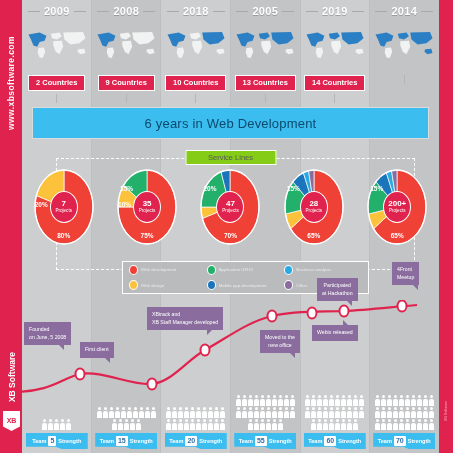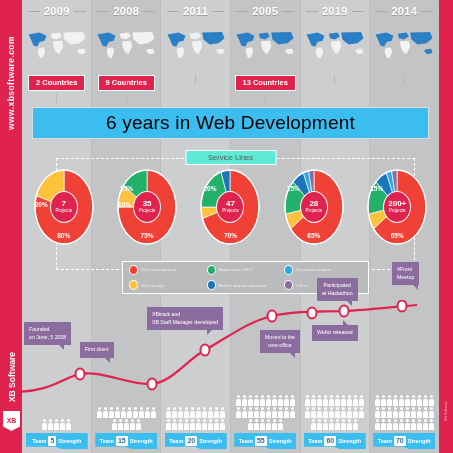--- a/index.html
+++ b/index.html
@@ -56,30 +56,30 @@
     padding:3px 7px;border:1px solid #ffffff;white-space:nowrap;line-height:1;
   }
   .tick{width:1px;height:9px;background:#b3b5b7;margin-top:3px;}
   
   .title-banner{
     position:absolute;left:10px;right:10px;top:107px;height:30px;background:#3bbdef;
     display:flex;align-items:center;justify-content:center;z-index:12;
     border:1px solid #d9dbdd;
   }
   .title-banner span{
-    color:#000000;font-size:19px;font-weight:normal;letter-spacing:.2px;white-space:nowrap;text-align:right;
+    color:#0c4a6e;font-size:13px;font-weight:normal;letter-spacing:.2px;white-space:nowrap;text-align:right;
   }
   
   .svc-dashed{
     position:absolute;left:34px;right:24px;top:158px;height:110px;
     border:1px dashed #ffffff;z-index:8;
   }
   .svc-tag{
     position:absolute;left:50%;top:150px;transform:translateX(-50%);
-    background:#5eead4;border:1px solid #ffffff;color:#58595b;
+    background:#84cc16;border:1px solid #ffffff;color:#58595b;
     font-size:7.5px;padding:2px 22px;z-index:14;white-space:nowrap;
   }
   .pies{
     position:absolute;left:0;right:0;top:168px;height:95px;
     display:flex;align-items:flex-start;justify-content:space-around;z-index:13;
   }
   .pie{position:relative;width:62px;height:78px;}
   .pie svg{position:absolute;left:0;top:0;}
   .pie-center{
     position:absolute;left:50%;top:50%;transform:translate(-50%,-50%);
@@ -201,33 +201,34 @@
               <path d="M60,3 L92,2 L96,12 L86,20 L72,22 L62,14 Z" fill="#f1f2f2"></path>
               <path d="M84,30 L94,29 L96,36 L88,38 L83,34 Z" fill="#f1f2f2"></path>
             </svg>
           </div>
           <div class="country-badge">9 Countries</div>
           <div class="tick"></div>
         </div>
         <div class="year-cell">
           <div class="year-row">
             <div class="year-dash"></div>
-            <div class="year-label">2011</div>
+            <div class="year-label">2018</div>
             <div class="year-dash"></div>
           </div>
           <div class="map-wrap">
             <svg width="62" height="46" viewBox="0 0 100 46">
               <path d="M4,6 L22,3 L33,8 L30,16 L22,18 L18,26 L12,24 L8,14 Z" fill="#2b7fc4"></path>
               <path d="M20,28 L29,27 L31,34 L27,44 L22,43 L19,35 Z" fill="#f1f2f2"></path>
               <path d="M40,5 L54,3 L58,9 L50,14 L42,12 Z" fill="#f1f2f2"></path>
               <path d="M44,17 L58,16 L60,26 L54,38 L48,34 L44,24 Z" fill="#f1f2f2"></path>
               <path d="M60,3 L92,2 L96,12 L86,20 L72,22 L62,14 Z" fill="#2b7fc4"></path>
               <path d="M84,30 L94,29 L96,36 L88,38 L83,34 Z" fill="#f1f2f2"></path>
             </svg>
           </div>
+          <div class="country-badge">10 Countries</div>
           <div class="tick"></div>
         </div>
         <div class="year-cell">
           <div class="year-row">
             <div class="year-dash"></div>
             <div class="year-label">2005</div>
             <div class="year-dash"></div>
           </div>
           <div class="map-wrap">
             <svg width="62" height="46" viewBox="0 0 100 46">
@@ -251,20 +252,21 @@
           <div class="map-wrap">
             <svg width="62" height="46" viewBox="0 0 100 46">
               <path d="M4,6 L22,3 L33,8 L30,16 L22,18 L18,26 L12,24 L8,14 Z" fill="#2b7fc4"></path>
               <path d="M20,28 L29,27 L31,34 L27,44 L22,43 L19,35 Z" fill="#f1f2f2"></path>
               <path d="M40,5 L54,3 L58,9 L50,14 L42,12 Z" fill="#2b7fc4"></path>
               <path d="M44,17 L58,16 L60,26 L54,38 L48,34 L44,24 Z" fill="#f1f2f2"></path>
               <path d="M60,3 L92,2 L96,12 L86,20 L72,22 L62,14 Z" fill="#2b7fc4"></path>
               <path d="M84,30 L94,29 L96,36 L88,38 L83,34 Z" fill="#f1f2f2"></path>
             </svg>
           </div>
+          <div class="country-badge">14 Countries</div>
           <div class="tick"></div>
         </div>
         <div class="year-cell">
           <div class="year-row">
             <div class="year-dash"></div>
             <div class="year-label">2014</div>
             <div class="year-dash"></div>
           </div>
           <div class="map-wrap">
             <svg width="62" height="46" viewBox="0 0 100 46">

